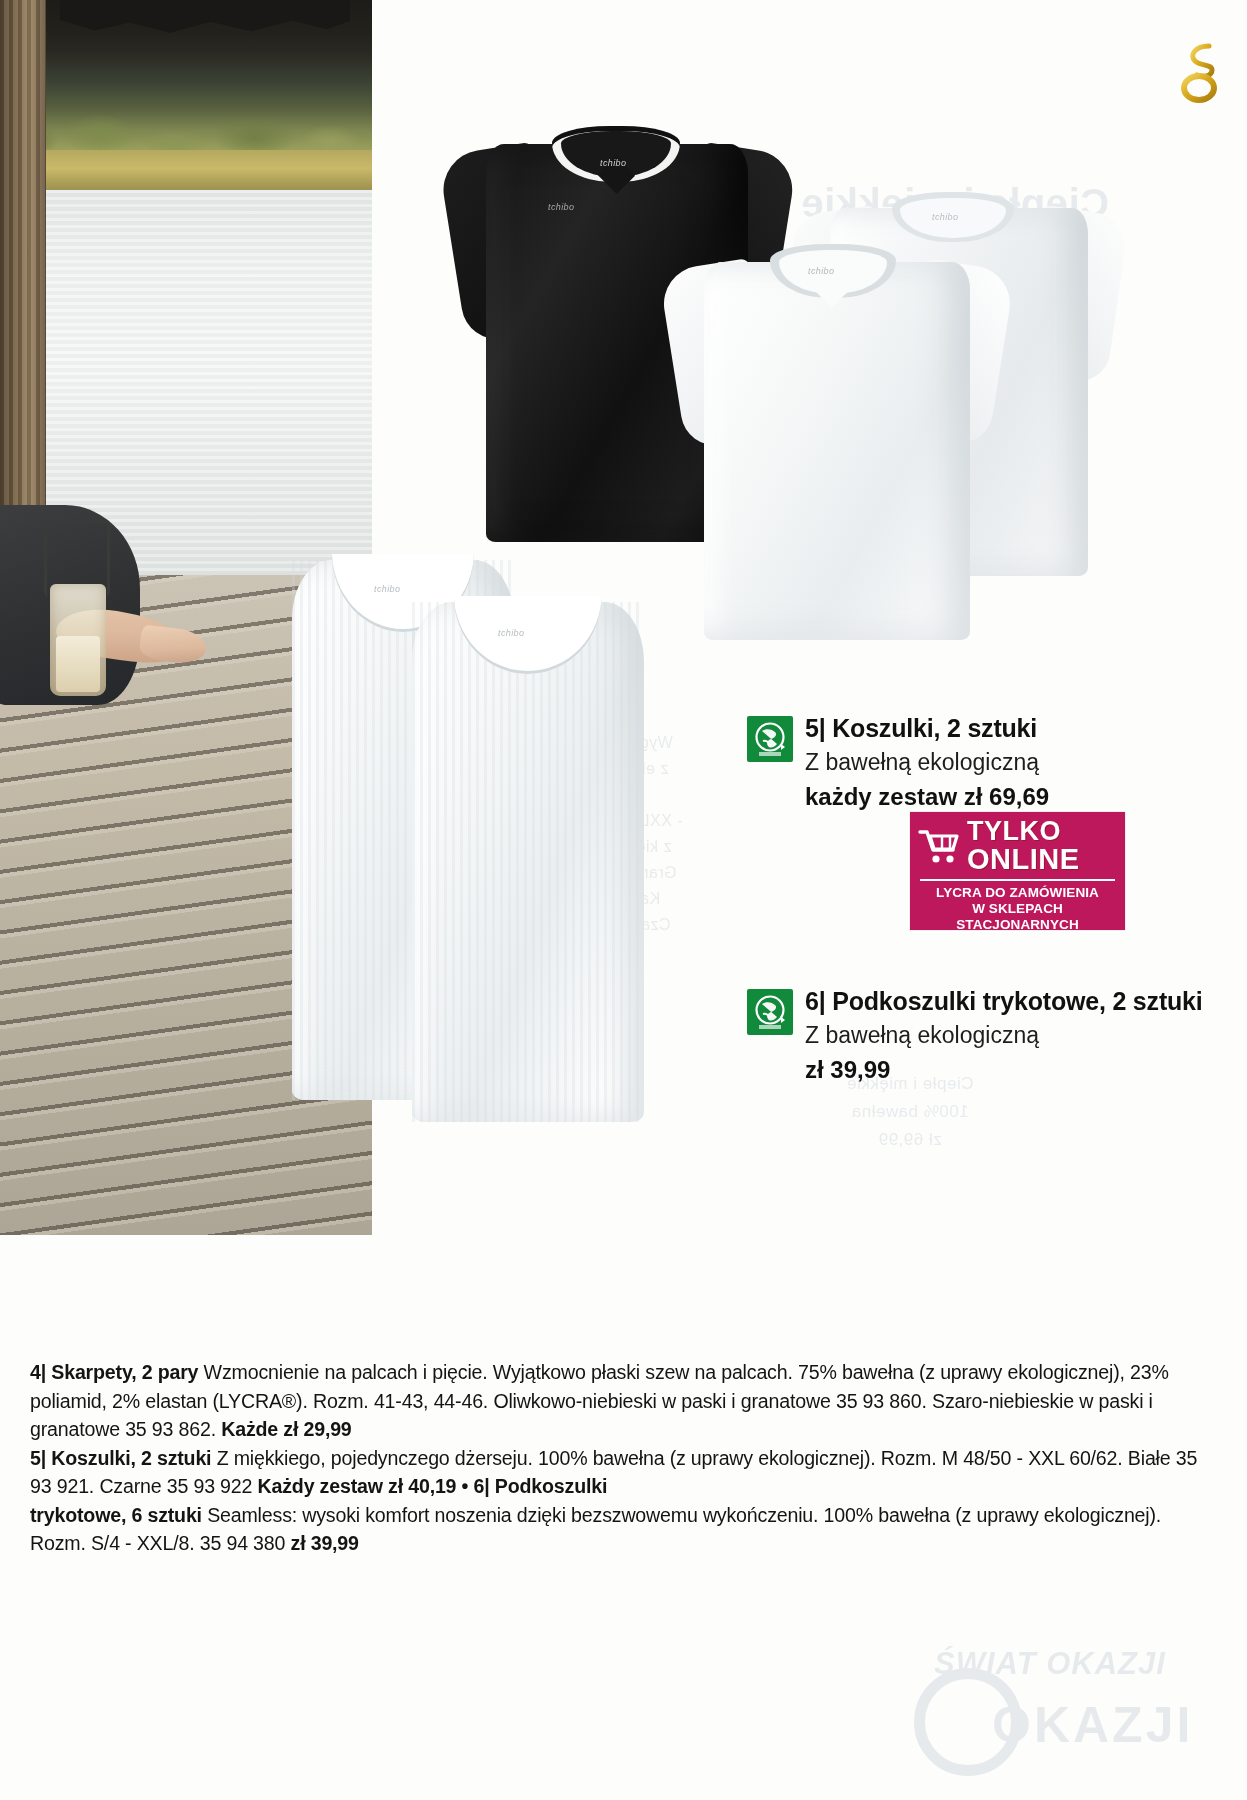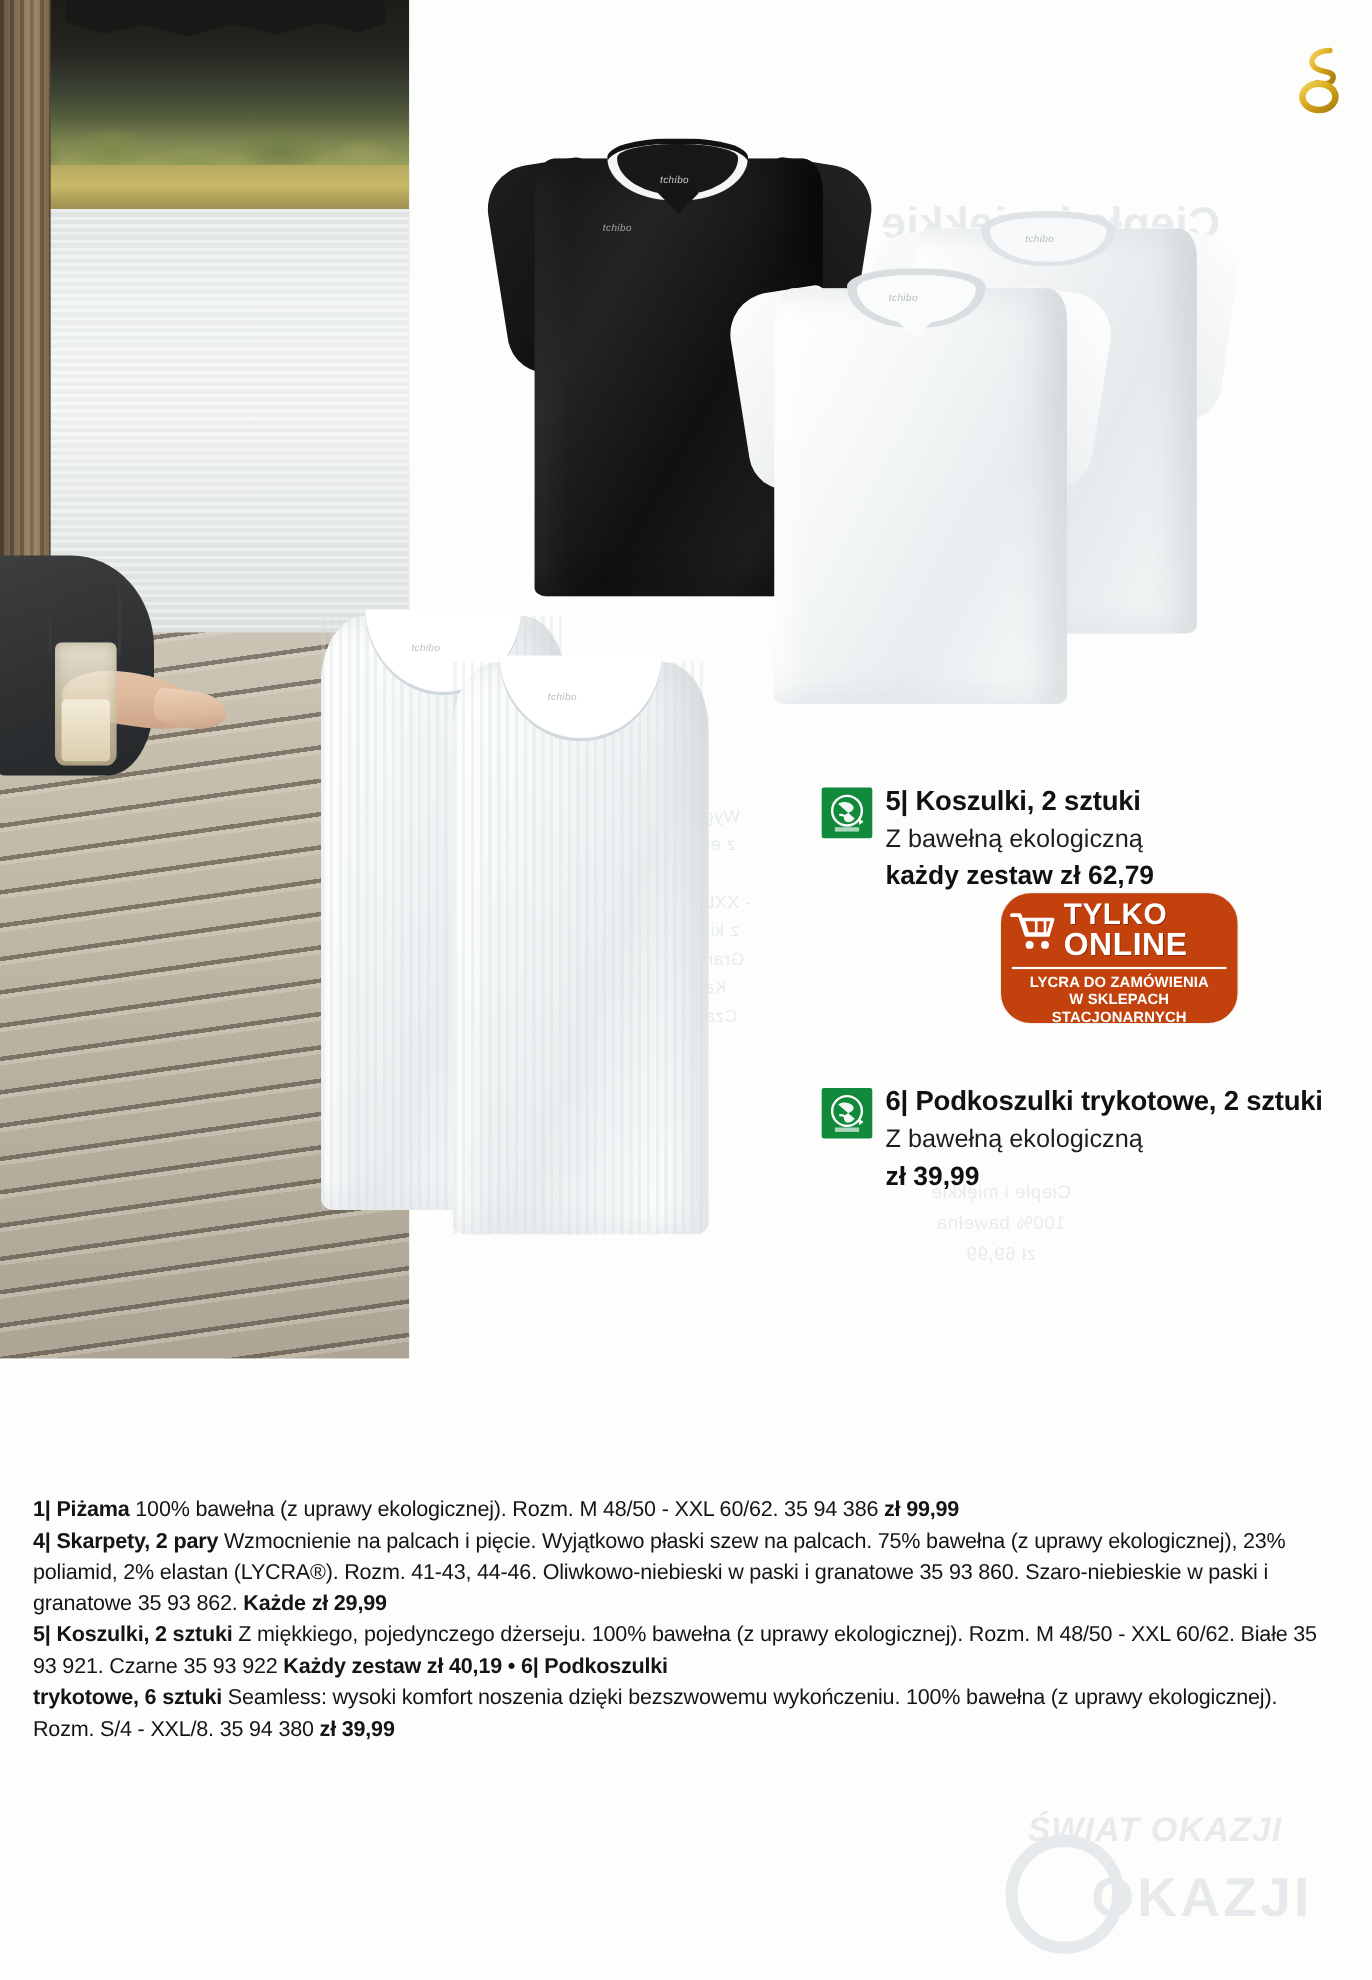--- a/index.html
+++ b/index.html
@@ -309,25 +309,24 @@
     font-size:24px; font-weight:bold; color:#111; margin-top:4px;
     white-space:nowrap;
   }
   .callout-5{ left:747px; top:712px; }
   .callout-6{ left:747px; top:985px; }
 
   
   .online-badge{
     position:absolute; left:910px; top:812px;
     width:215px; height:118px;
-    background:#c2410c;
+    background:#be185d;
     padding:7px 8px 6px 8px;
     color:#fff;
     box-shadow: 0 0 0 1px rgba(0,0,0,.06);
-    border-radius: 27px;
   }
   .ob-row{
     display:flex; align-items:center; gap:7px;
   }
   .ob-cart{ width:42px; height:38px; flex:0 0 42px; }
   .ob-words{ line-height:.96; }
   .ob-tylko{
     font-size:27px; font-weight:bold; letter-spacing:.5px;
     text-shadow: 1px 1px 0 rgba(120,25,10,.55);
   }
@@ -470,21 +469,21 @@
         <circle cx="20" cy="18" r="13.5" fill="none" stroke="#ffffff" stroke-width="2.2"></circle>
         <path d="M12 12 C16 9 22 10 25 13 C28 16 24 19 21 20 C18 21 16 24 18 27 C20 30 25 28 27 25" fill="#ffffff" opacity=".95"></path>
         <path d="M13 22 C16 21 19 23 19 26" fill="none" stroke="#ffffff" stroke-width="2"></path>
         <path d="M31 25 l4 3 l-4 3" fill="#ffffff"></path>
         <rect x="9" y="33" width="22" height="4" fill="#ffffff" opacity=".65"></rect>
       </svg>
     </div>
     <div class="callout-text">
       <div class="co-title">5| Koszulki, 2 sztuki</div>
       <div class="co-sub">Z bawełną ekologiczną</div>
-      <div class="co-price">każdy zestaw zł 62,79</div>
+      <div class="co-price">każdy zestaw zł 69,69</div>
     </div>
   </div>
 
   <div class="online-badge">
     <div class="ob-row">
       <div class="ob-cart">
         <svg viewBox="0 0 42 38" width="42" height="38" aria-hidden="true">
           <path d="M2 5 h7 l6 18 h20" fill="none" stroke="#fff" stroke-width="3.4" stroke-linecap="round" stroke-linejoin="round"></path>
           <path d="M12 9 h27 l-4 13 h-19 z" fill="none" stroke="#fff" stroke-width="3.2" stroke-linejoin="round"></path>
           <path d="M24 10 v11 M32 10 v11" stroke="#fff" stroke-width="2.4"></path>
@@ -514,23 +513,20 @@
     </div>
     <div class="callout-text">
       <div class="co-title">6| Podkoszulki trykotowe, 2 sztuki</div>
       <div class="co-sub">Z bawełną ekologiczną</div>
       <div class="co-price">zł 39,99</div>
     </div>
   </div>
 
   <div class="footer">
     <p>
-      <b>1| Piżama</b><span> 100% bawełna (z uprawy ekologicznej). Rozm. M 48/50 - XXL 60/62. 35 94 386 </span><b>zł 99,99</b>
-    </p>
-    <p>
       <b>4| Skarpety, 2 pary</b><span> Wzmocnienie na palcach i pięcie. Wyjątkowo płaski szew na palcach. 75% bawełna (z uprawy ekologicznej), 23% poliamid, 2% elastan (LYCRA®). Rozm. 41-43, 44-46. Oliwkowo-niebieski w paski i granatowe 35 93 860. Szaro-niebieskie w paski i granatowe 35 93 862. </span><b>Każde zł 29,99</b>
     </p>
     <p>
       <b>5| Koszulki, 2 sztuki</b><span> Z miękkiego, pojedynczego dżerseju. 100% bawełna (z uprawy ekologicznej). Rozm. M 48/50 - XXL 60/62. Białe 35 93 921. Czarne 35 93 922 </span><b>Każdy zestaw zł 40,19 • 6| Podkoszulki</b>
     </p>
     <p>
       <b>trykotowe, 6 sztuki</b><span> Seamless: wysoki komfort noszenia dzięki bezszwowemu wykończeniu. 100% bawełna (z uprawy ekologicznej). Rozm. S/4 - XXL/8. 35 94 380 </span><b>zł 39,99</b>
     </p>
   </div>
 

